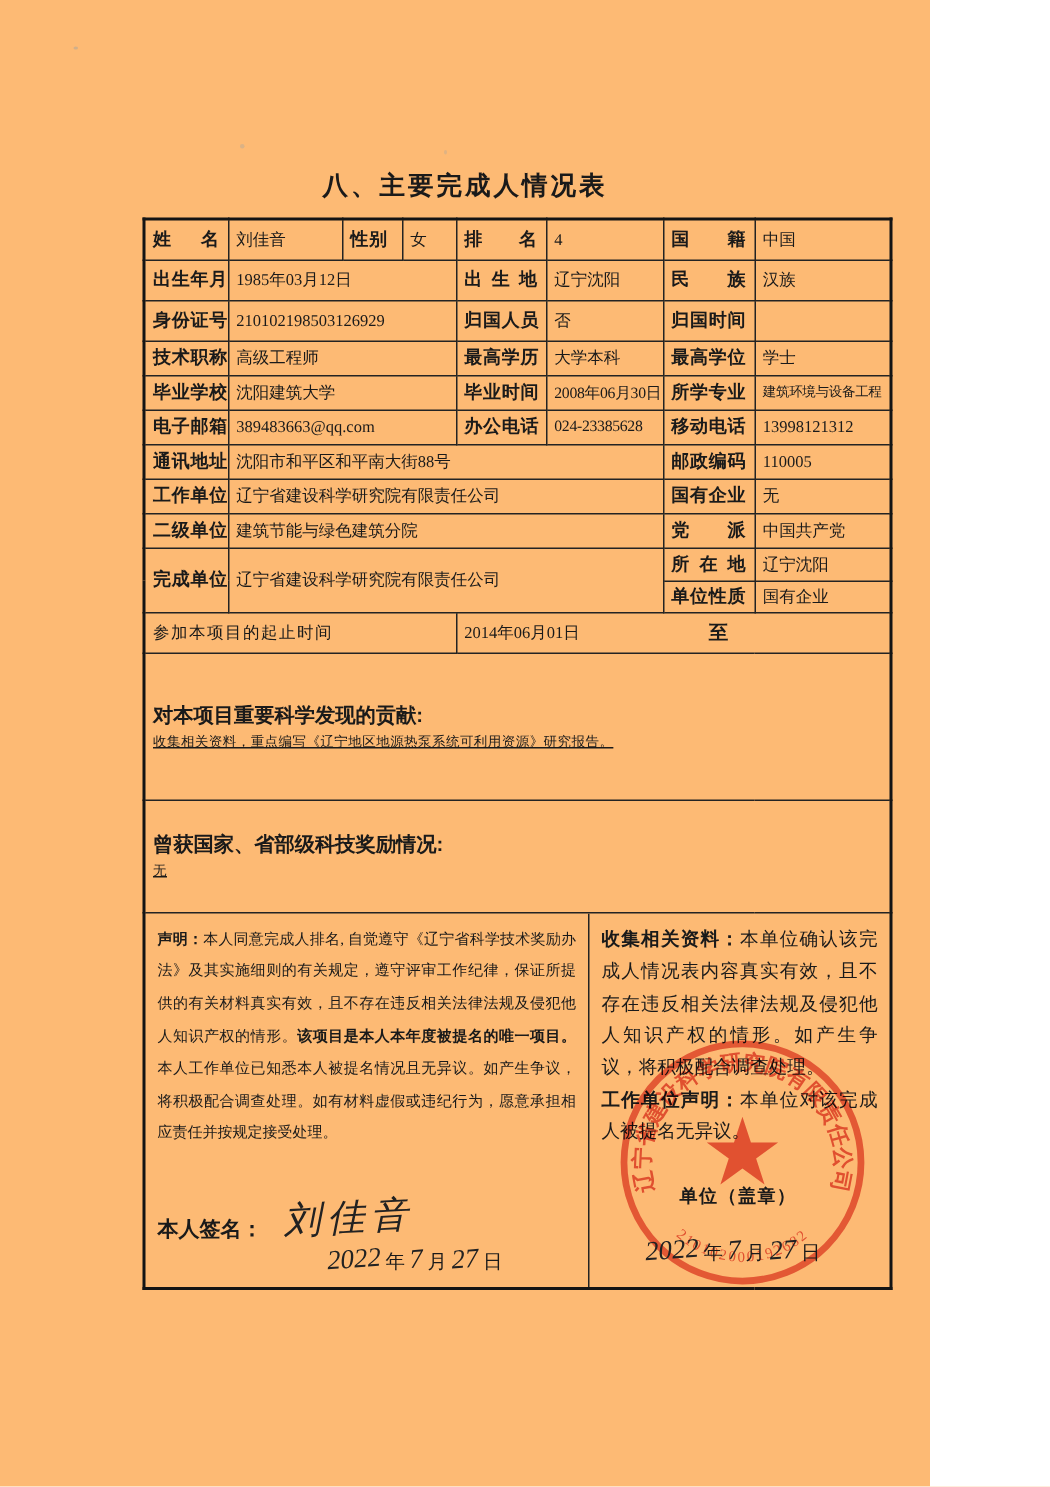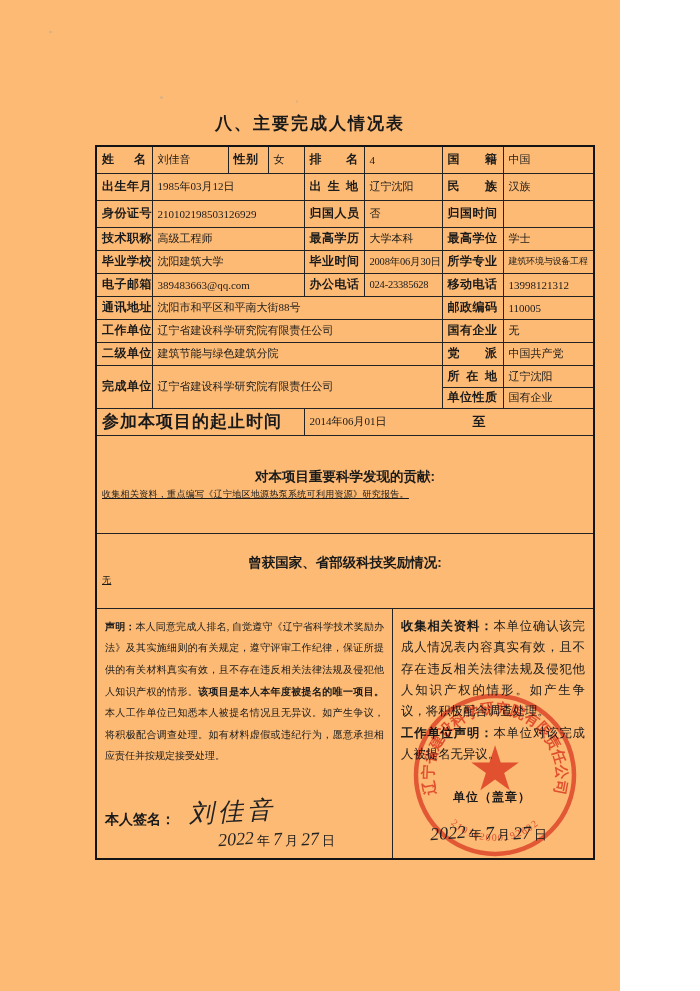--- a/index.html
+++ b/index.html
@@ -31,26 +31,26 @@
     white-space:nowrap; vertical-align:middle;
   }
   td.lbl {
     font-family:"Liberation Sans","DejaVu Sans",sans-serif;
     font-weight:bold; font-size:12px; letter-spacing:.5px;
   }
   td.spread { text-align:justify; text-align-last:justify; }
   td.val { font-size:11px; }
   td.val-sm { font-size:9px; letter-spacing:-.2px; }
   td.val-tight { font-size:10.5px; letter-spacing:-.2px;margin-left:48px; }
-  td.lbl-wide { font-size:17px; font-weight:bold;
+  td.lbl-wide { font-size:11px; font-weight:normal;
     font-family:"Liberation Sans","DejaVu Sans",sans-serif; letter-spacing:1px; }
   td.top { vertical-align:top; padding-top:3px; }
   td.block { vertical-align:top; padding:4px 8px; white-space:normal; }
   .blk-head { font-family:"Liberation Sans","DejaVu Sans",sans-serif;
-    font-weight:bold; font-size:13.5px;text-align:center; }
+    font-weight:bold; font-size:13.5px; }
   .blk-body { font-size:9px; margin-top:2px; letter-spacing:.3px;text-decoration:underline; }
 
   .period-cell { position:relative; }
   .period-to { position:absolute; left:168px; top:50%; transform:translateY(-50%);
     font-size:13px; font-weight:bold; }
 
   .decl-wrap { display:flex; height:249px; }
   .decl-left { width:296px; border-right:1px solid #232323; position:relative; }
   .decl-right { flex:1; position:relative; }
   .decl-p { padding:7px 8px 0 8px; font-size:10px; line-height:21.6px;

